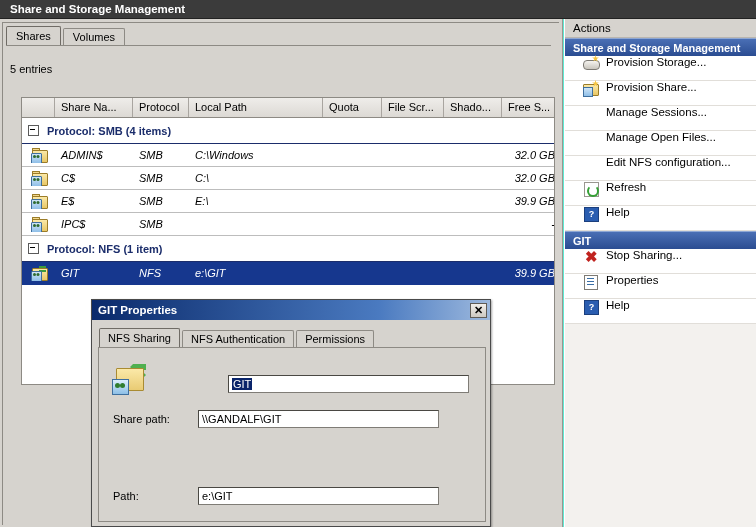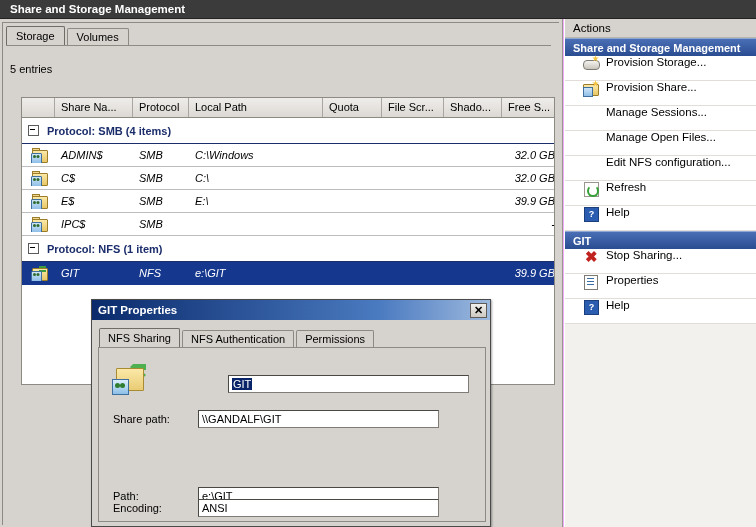--- a/index.html
+++ b/index.html
@@ -3,21 +3,21 @@
 <meta charset="utf-8">
 <style>
   html,body{margin:0;padding:0;}
   body{
     width:756px;height:527px;overflow:hidden;
     font-family:"Liberation Sans", sans-serif;
     font-size:11px;
     background:#ffffff;
     -webkit-font-smoothing:none;
   }
-  #root{position:relative;width:756px;height:527px;background:#f0abfc;border-radius:20px;}
+  #root{position:relative;width:756px;height:527px;background:#5eead4;border-radius:20px;}
 
   
   .titlebar{
     position:absolute;left:0;top:0;width:756px;height:19px;
     background:#3b3b3b;
     color:#ffffff;
     font-weight:bold;font-size:11.5px;
     display:flex;align-items:center;
     box-sizing:border-box;padding-left:10px;
     border-bottom:1px solid #222;
@@ -303,21 +303,21 @@
 
   <div class="titlebar">
     <span>Share and Storage Management</span>
   </div>
 
   <div class="centerpane">
     <div class="pane-inner"></div>
 
     <div class="tabstrip">
       <div class="tab active">
-        <span>Storage</span>
+        <span>Shares</span>
       </div>
       <div class="tab">
         <span>Volumes</span>
       </div>
     </div>
     <div class="tab-underline"></div>
 
     <div class="entries">5 entries</div>
 
     <div class="listview">
@@ -534,18 +534,14 @@
   <div class="field-row" style="left:113px;top:410px;">
     <div class="fld-label">Share path:</div>
     <div class="fld-input">\\GANDALF\GIT</div>
   </div>
 
   <div class="field-row" style="left:113px;top:459px;margin-top:28px;">
     <div class="fld-label">Path:</div>
     <div class="fld-input">e:\GIT</div>
   </div>
 
-  <div class="field-row" style="left:113px;top:499px;">
-    <div class="fld-label">Encoding:</div>
-    <div class="fld-input">ANSI</div>
-  </div>
 
 </div>
 
 </body></html>

